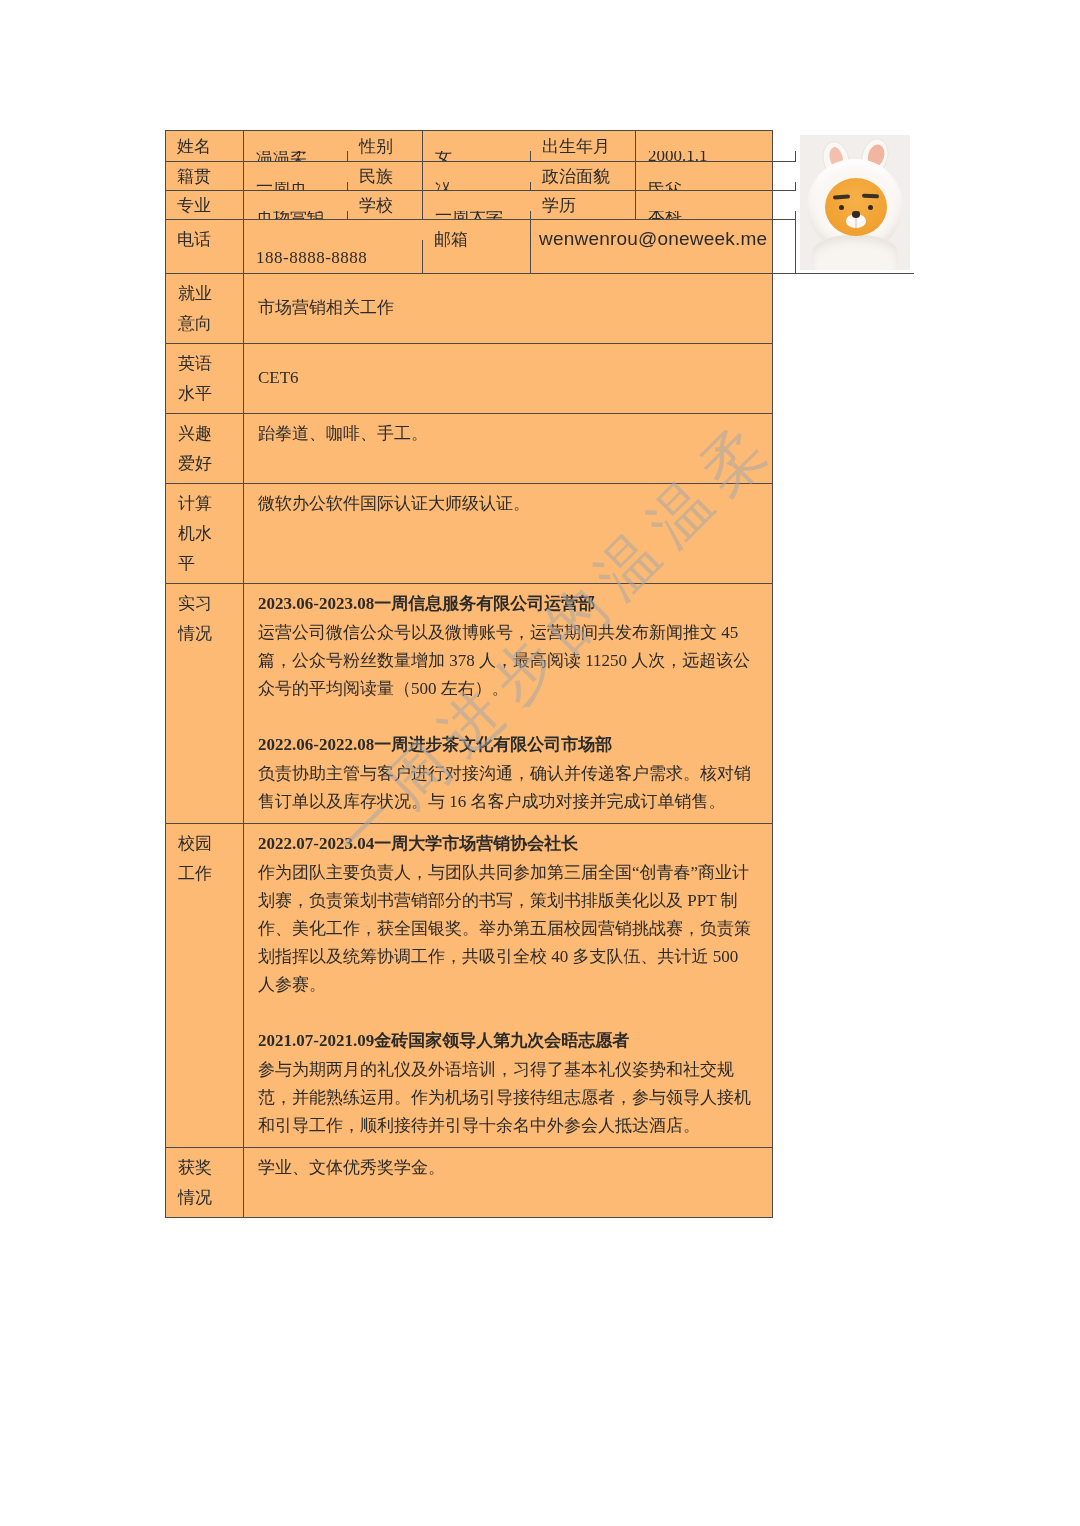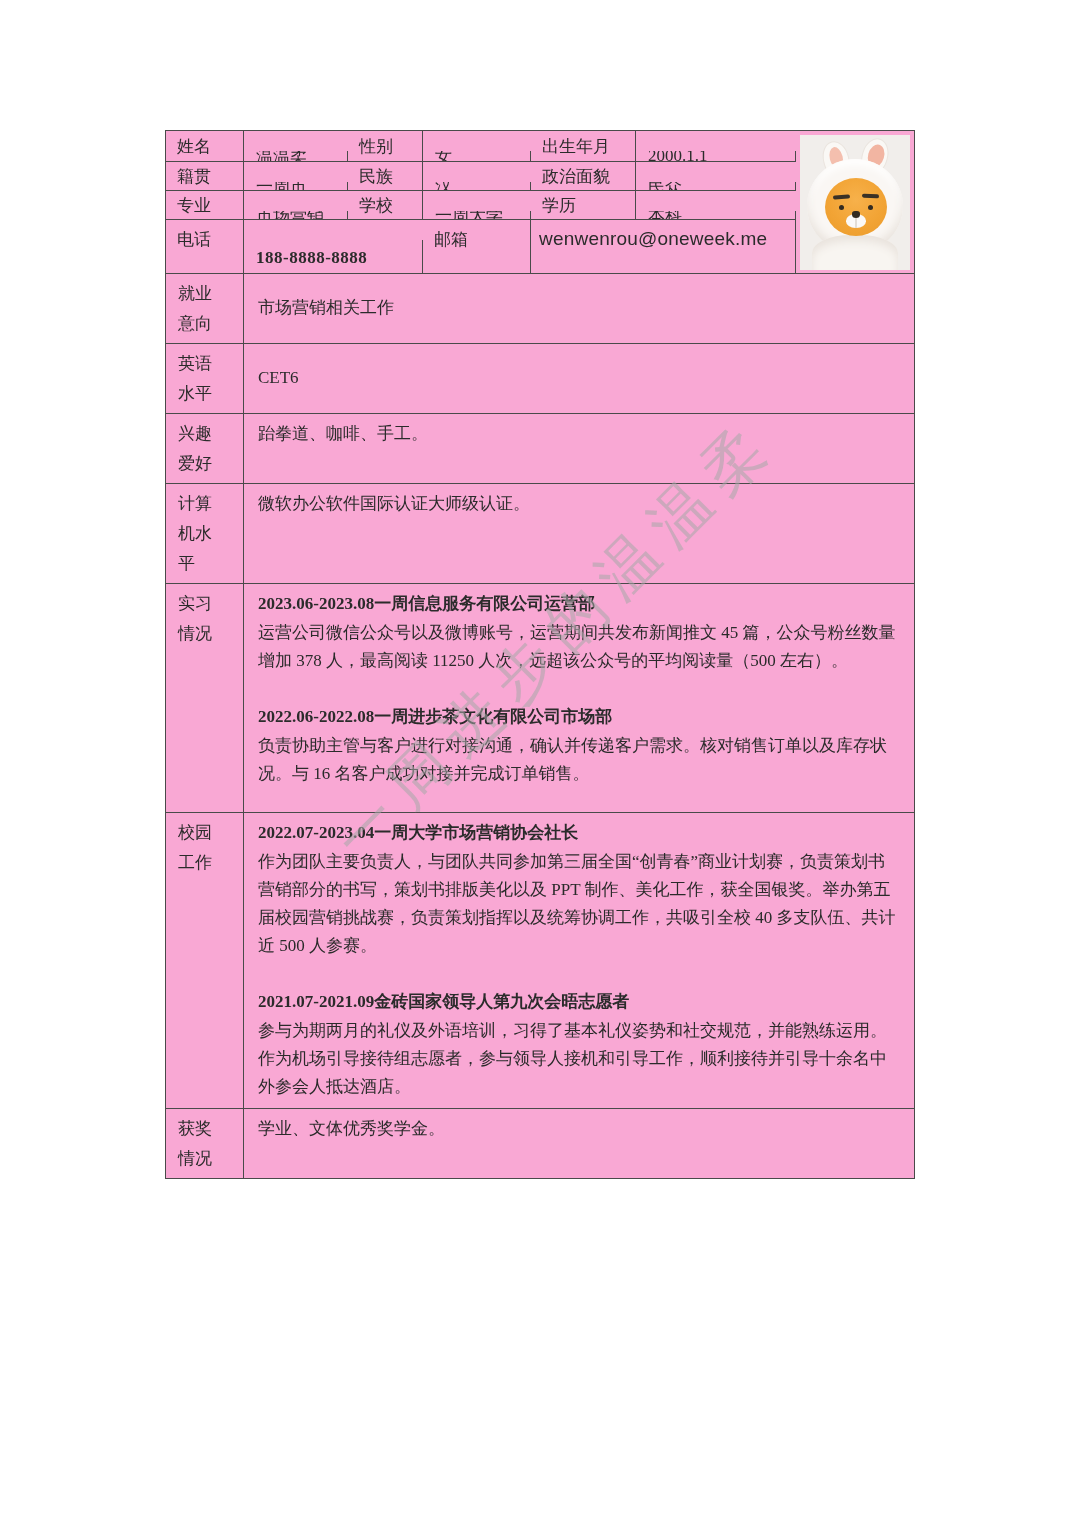--- a/index.html
+++ b/index.html
@@ -3,33 +3,33 @@
 <meta charset="utf-8">
 <style>
   * { box-sizing: border-box; margin: 0; padding: 0; }
   html,body { background:#ffffff; }
   body { width:1080px; height:1526px; position:relative;
          font-family:"Liberation Serif","DejaVu Serif",serif; color:#2b2b2b; }
 
   .page { position:absolute; inset:0; background:#ffffff; }
 
   
-  .resume-table { position:absolute; left:165px; top:130px; width:750px;
-                  border:1px solid #4a4a4a; background:#f9a8d4; }
+  .resume-table { position:absolute; left:165px; top:130px; width:608px;
+                  border:1px solid #4a4a4a; background:#fdba74; }
 
   
   .top-grid { display:grid;
               grid-template-columns:78px 104px 75px 108px 105px 160px 118px;
               grid-template-rows:31px 29px 29px 54px; }
   .cell { border-right:1px solid #4a4a4a; border-bottom:1px solid #4a4a4a;
           display:flex; align-items:center; padding:0 4px 0 11px;
           font-size:17px; white-space:nowrap; overflow:hidden; }
   .cell.value { padding-left:12px;margin-top:20px; }
   .cell.r4 { align-items:flex-start; padding-top:8px; }
-  .phone-value { grid-column:2/4; letter-spacing:.5px;font-weight:bold; }
+  .phone-value { grid-column:2/4; letter-spacing:.5px; }
   .email-value { grid-column:5/7;
                  font-family:"Liberation Sans","DejaVu Sans",sans-serif;
                  font-size:19px; padding-left:8px; letter-spacing:.2px; }
   .photo-cell { grid-column:7; grid-row:1/5; border-right:none; padding:0;
                 display:flex; align-items:center; justify-content:center; }
 
   
   .photo { width:110px; height:135px; background:#f1eeeb; position:relative; overflow:hidden; }
   .ear { position:absolute; width:26px; height:36px; background:#faf8f5;
          border:1px solid #eae4de; border-radius:50% 50% 45% 45%; }

